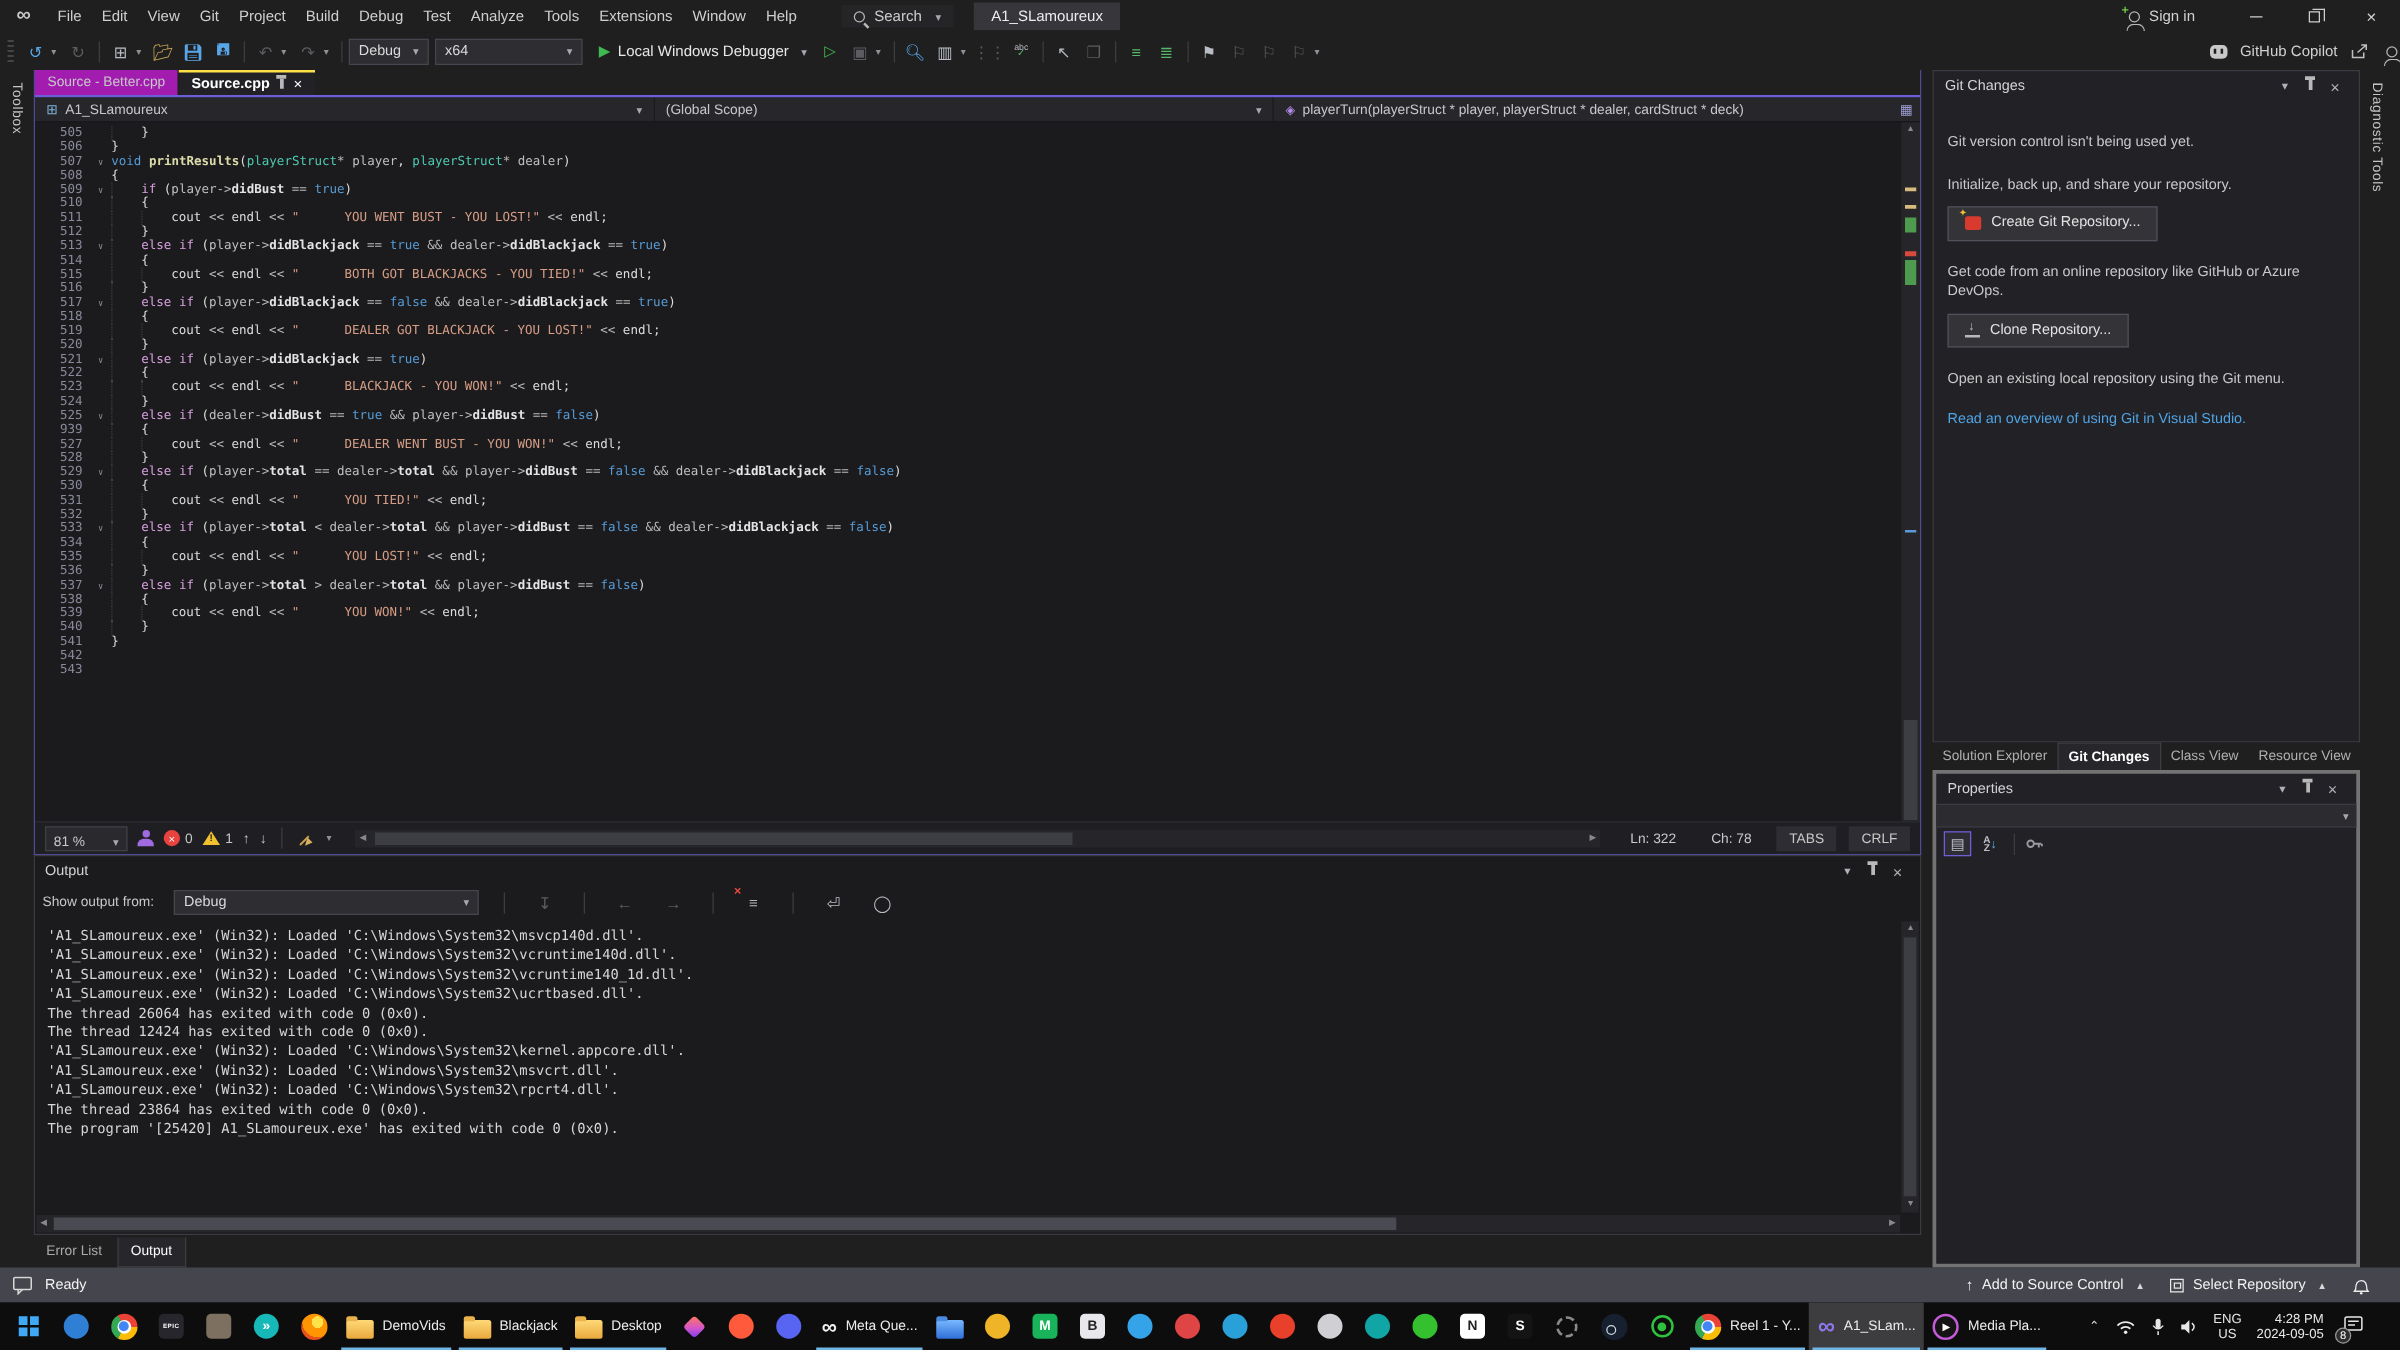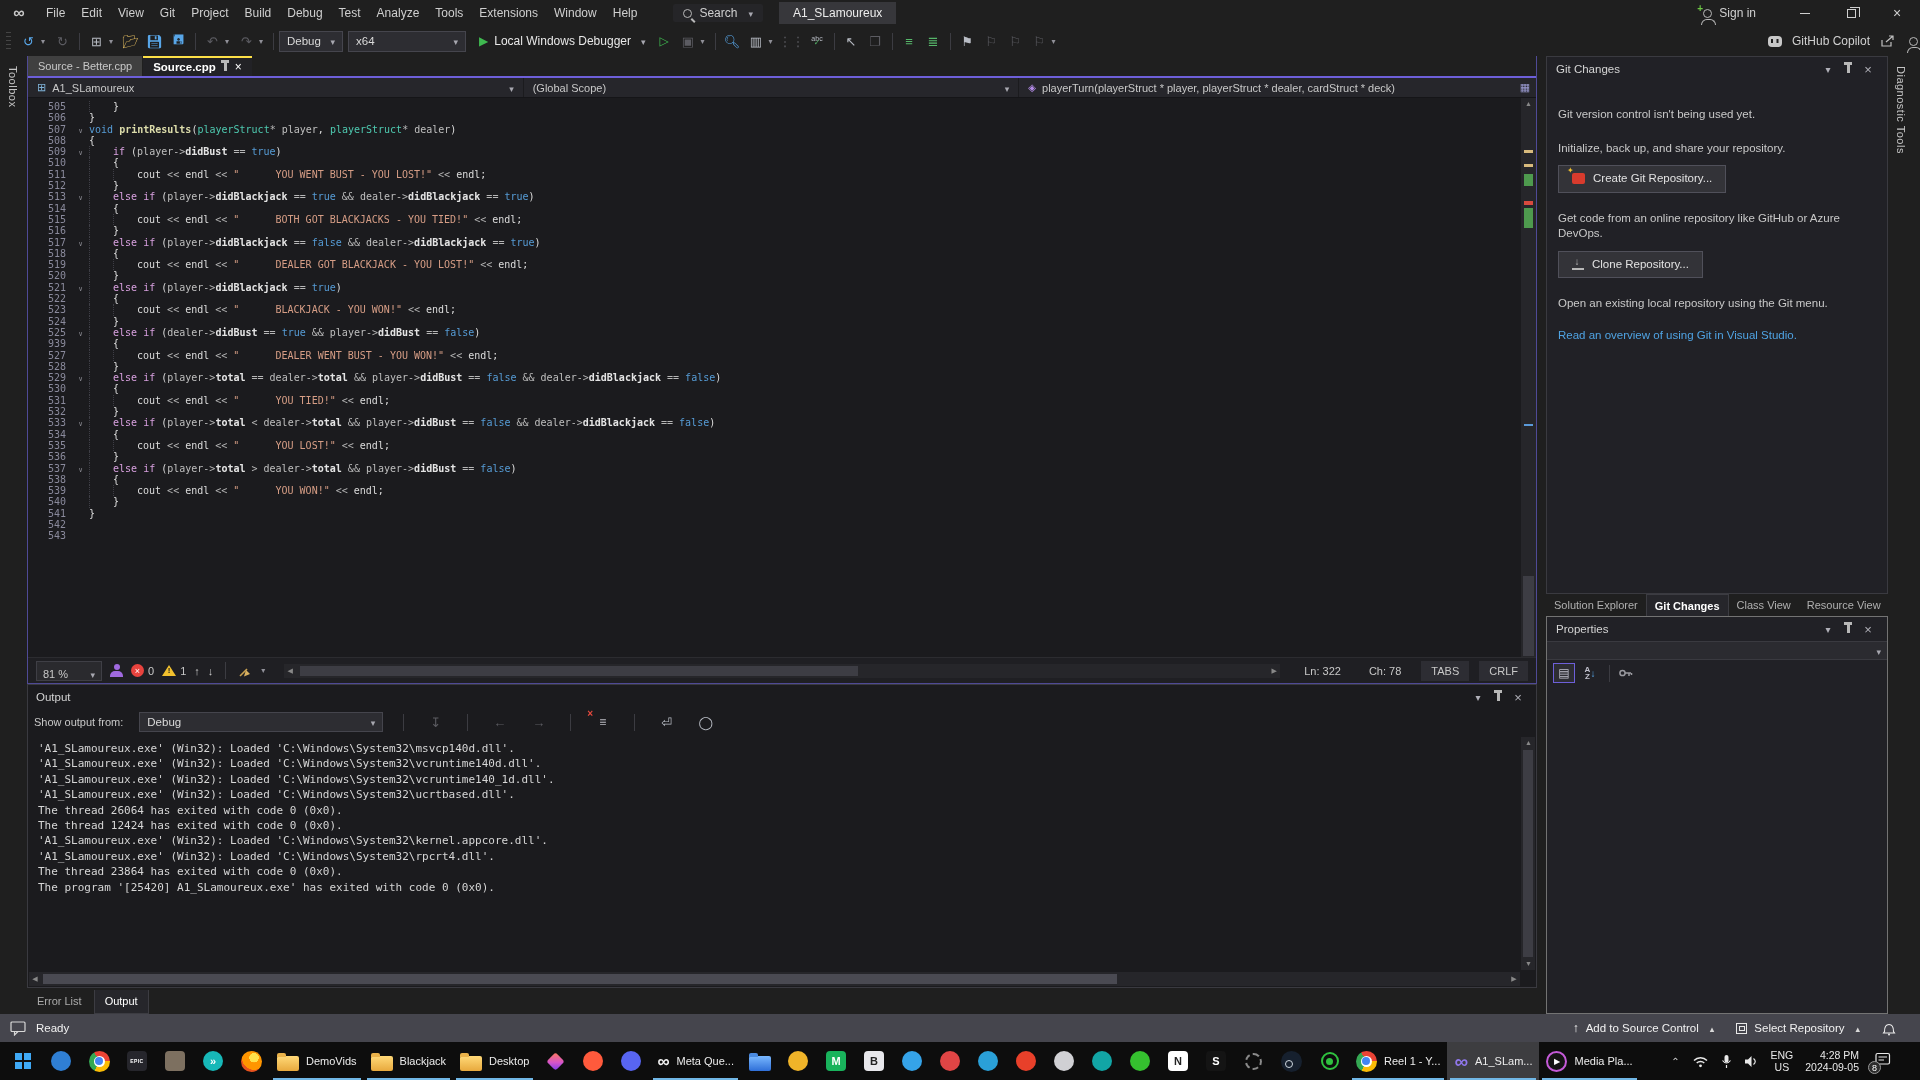--- a/index.html
+++ b/index.html
@@ -46,21 +46,21 @@
   .cpl::after{content:"";position:absolute;left:3px;top:3.5px;width:2.5px;height:4px;background:#1f1f1f;box-shadow:5.5px 0 #1f1f1f;}
 
   
   .vstrip{position:absolute;top:56px;bottom:66px;width:27px;background:#1f1f1f;font-size:11px;color:#c4c4c4;}
   .vstrip span{writing-mode:vertical-rl;display:inline-block;margin-top:10px;margin-left:7px;letter-spacing:.5px;}
   #leftstrip{left:0;} #rightstrip{left:1888px;width:32px;}
 
   
   .editor-group{position:absolute;left:27px;top:56px;width:1510px;height:628px;background:#1b1b1e;border:1px solid #4f4a96;border-top:none;}
   .tabstrip{height:22px;display:flex;background:#1f1f1f;border-bottom:2px solid #6d5fd9;}
-  .tab{display:flex;align-items:center;padding:0 10px;font-size:11.5px;background:#404040;color:#cfcfcf;margin-right:1px;gap:8px;}
+  .tab{display:flex;align-items:center;padding:0 10px;font-size:11.5px;background:#a21caf;color:#cfcfcf;margin-right:1px;gap:8px;}
   .tab.active{background:#222226;color:#fff;border-top:2px solid #fde047;font-weight:bold;}
   .tab .tx{font-size:11px;font-weight:normal;color:#c8c8c8;}
   .pin{width:3px;height:8px;background:#b8b8b8;position:relative;display:inline-block;}
   .pin::before{content:"";position:absolute;top:-3px;left:-2.5px;width:8px;height:3px;background:#b8b8b8;}
   .navbar{height:20px;display:flex;align-items:center;background:#26262b;border-bottom:1px solid #151518;font-size:11px;color:#c8c8c8;}
   .nv{flex:1;display:flex;align-items:center;gap:6px;padding:0 9px;height:100%;border-right:1px solid #1b1b1e;}
   .nv .nvl{flex:1;white-space:nowrap;overflow:hidden;}
   .nv-ic1{color:#7fb2d8;font-size:11px;} .nv-ic3{color:#b48ce8;font-size:10px;}
   .nv-end{width:22px;height:100%;display:flex;align-items:center;justify-content:center;color:#9a9ad0;font-size:11px;}
   #code{position:absolute;left:0;top:42px;right:15px;bottom:26px;overflow:hidden;padding-top:3px;}
@@ -120,21 +120,21 @@
   .git-body p{margin-top:18px;}
   .git-btn{display:inline-flex;align-items:center;gap:8px;background:#333338;border:1px solid #50505a;color:#e2e2e2;padding:5px 13px;margin-top:9px;font-size:11.5px;}
   .repo-ic{width:13px;height:11px;background:#d83b2d;border-radius:2px;position:relative;}
   .repo-ic::after{content:"✦";position:absolute;left:-5px;top:-7px;color:#f2c12e;font-size:8px;}
   .dl-ic{position:relative;width:12px;height:12px;border-bottom:2px solid #b8b8b8;}
   .dl-ic::before{content:"↓";position:absolute;left:2.5px;top:-3px;font-size:10px;color:#b8b8b8;}
   .git-link{color:#4fa3e3;margin-top:16px;display:inline-block;}
   #paneltabs{position:absolute;left:1546px;top:594px;width:342px;height:22px;display:flex;font-size:11px;background:#1f1f1f;}
   .ptab{padding:0 8px;line-height:22px;color:#b0b0b0;white-space:nowrap;}
   .ptab.active{color:#fff;font-weight:bold;background:#26262b;border:1px solid #3c3c42;border-bottom:none;}
-  .props-panel{position:absolute;left:1546px;top:616px;width:342px;height:398px;background:#212126;border:1px solid #737373;font-size:11.5px;}
+  .props-panel{position:absolute;left:1546px;top:616px;width:342px;height:398px;background:#212126;border:3px solid #737373;font-size:11.5px;}
   .props-combo{height:19px;background:#2b2b30;border-top:1px solid #3a3a40;border-bottom:1px solid #3a3a40;display:flex;align-items:center;justify-content:flex-end;padding:0 6px;}
   .props-toolbar{height:26px;display:flex;align-items:center;gap:4px;padding:0 6px;}
   .p-ic{width:22px;height:20px;display:flex;align-items:center;justify-content:center;color:#c0c0cc;font-size:12px;}
   .p-ic.sel{border:1px solid #6d5fd9;background:#2d2d33;}
   .azt{font-size:8px;font-weight:bold;line-height:.9;color:#c0c0cc;text-align:center;}
 
   
   .statusbar{position:absolute;left:0;top:1014px;width:1920px;height:28px;background:#45454d;display:flex;align-items:center;font-size:11.5px;color:#f2f2f2;padding:0 10px;}
   .sb-left{display: flex;align-items:center;gap:9px;}
   .sb-right{margin-left:auto;display:flex;align-items:center;gap:22px;padding-right:14px;}
@@ -432,20 +432,21 @@
       <span class="ticon">◯</span>
     </div>
     <div id="outtext">
         <div class="out-line">'A1_SLamoureux.exe' (Win32): Loaded 'C:\Windows\System32\msvcp140d.dll'.</div>
         <div class="out-line">'A1_SLamoureux.exe' (Win32): Loaded 'C:\Windows\System32\vcruntime140d.dll'.</div>
         <div class="out-line">'A1_SLamoureux.exe' (Win32): Loaded 'C:\Windows\System32\vcruntime140_1d.dll'.</div>
         <div class="out-line">'A1_SLamoureux.exe' (Win32): Loaded 'C:\Windows\System32\ucrtbased.dll'.</div>
         <div class="out-line">The thread 26064 has exited with code 0 (0x0).</div>
         <div class="out-line">The thread 12424 has exited with code 0 (0x0).</div>
         <div class="out-line">'A1_SLamoureux.exe' (Win32): Loaded 'C:\Windows\System32\kernel.appcore.dll'.</div>
+        <div class="out-line">'A1_SLamoureux.exe' (Win32): Loaded 'C:\Windows\System32\msvcrt.dll'.</div>
         <div class="out-line">'A1_SLamoureux.exe' (Win32): Loaded 'C:\Windows\System32\rpcrt4.dll'.</div>
         <div class="out-line">The thread 23864 has exited with code 0 (0x0).</div>
         <div class="out-line">The program '[25420] A1_SLamoureux.exe' has exited with code 0 (0x0).</div>
       </div>
     <div class="op-vscroll">
       <div class="vs-arrow" style="top:0">▲</div>
       <div class="vs-arrow" style="bottom:0">▼</div>
       <div class="op-vthumb"></div>
     </div>
     <div class="op-hscroll">

